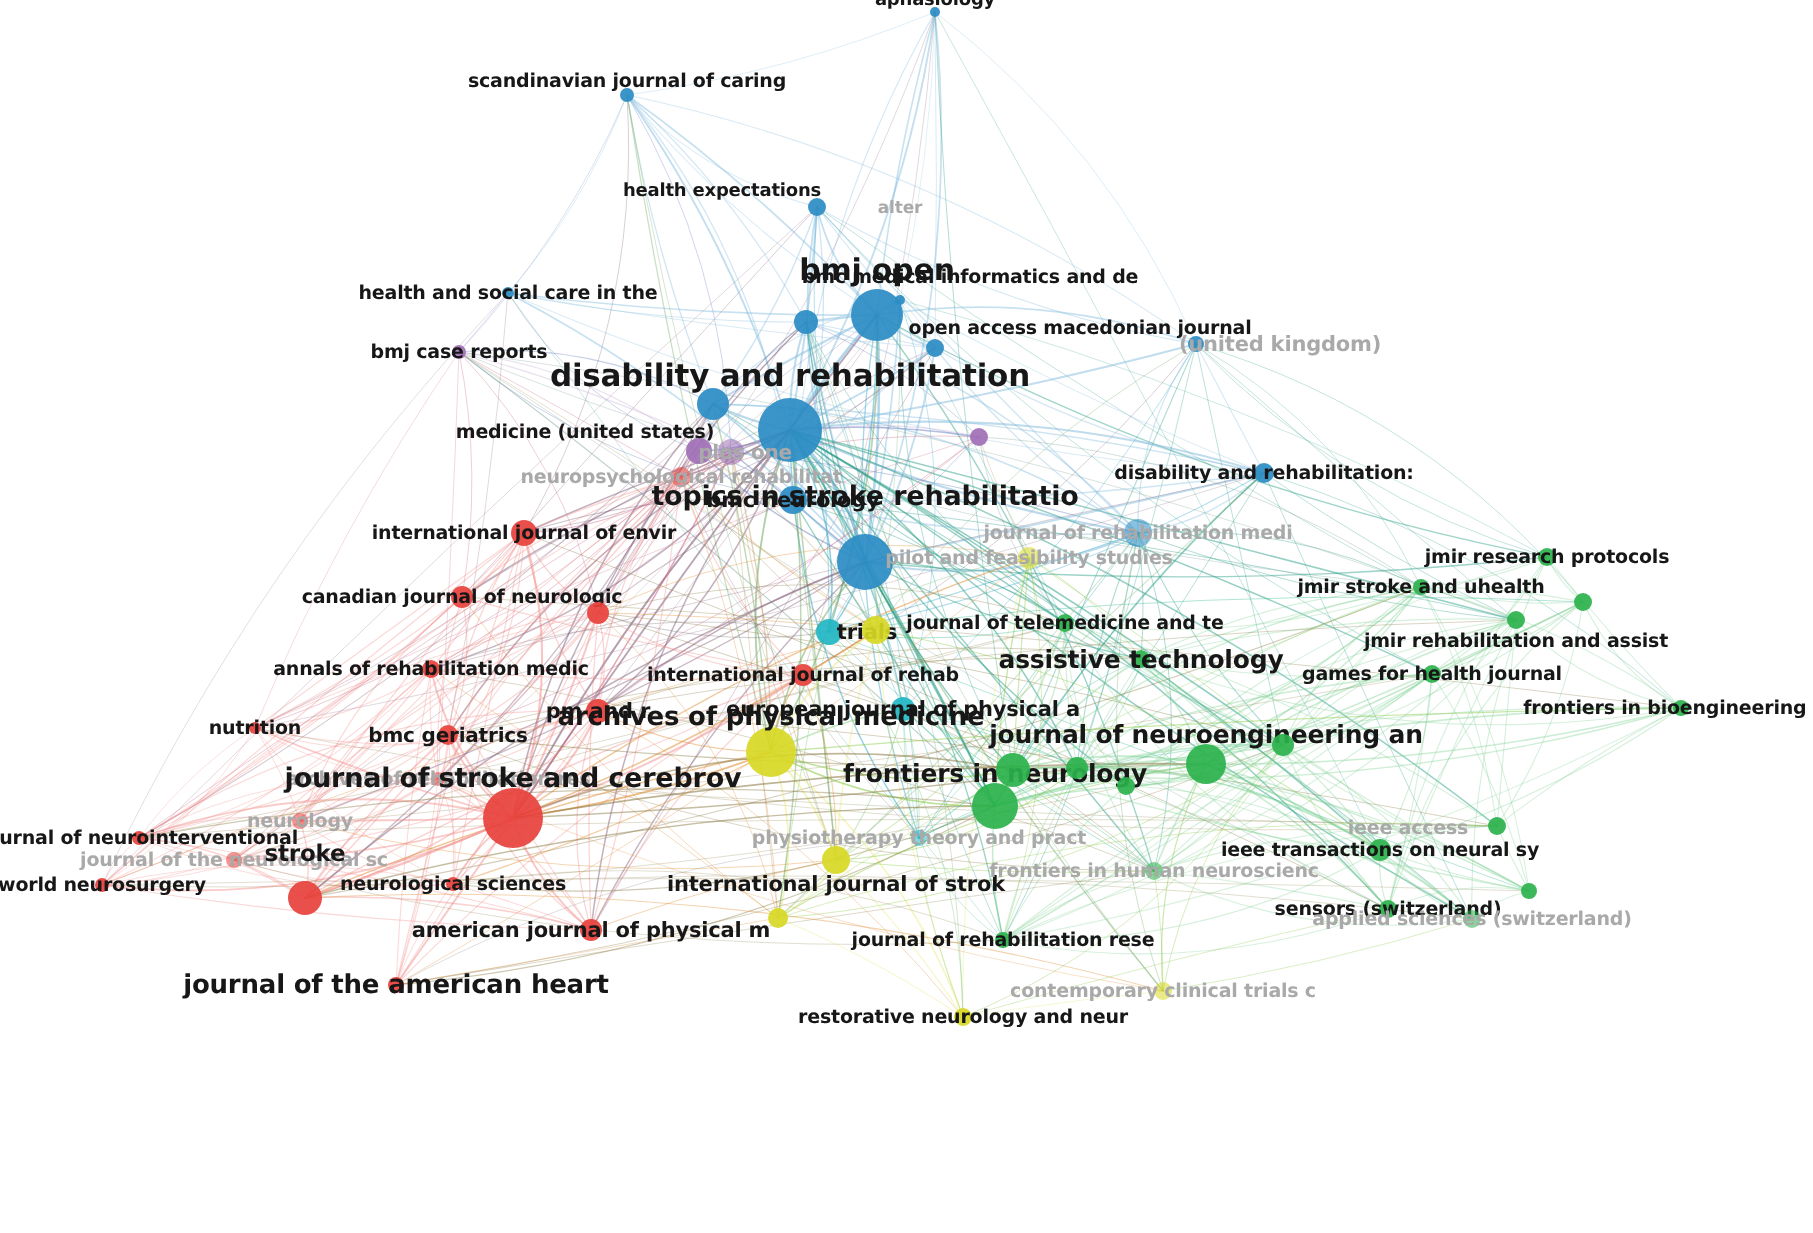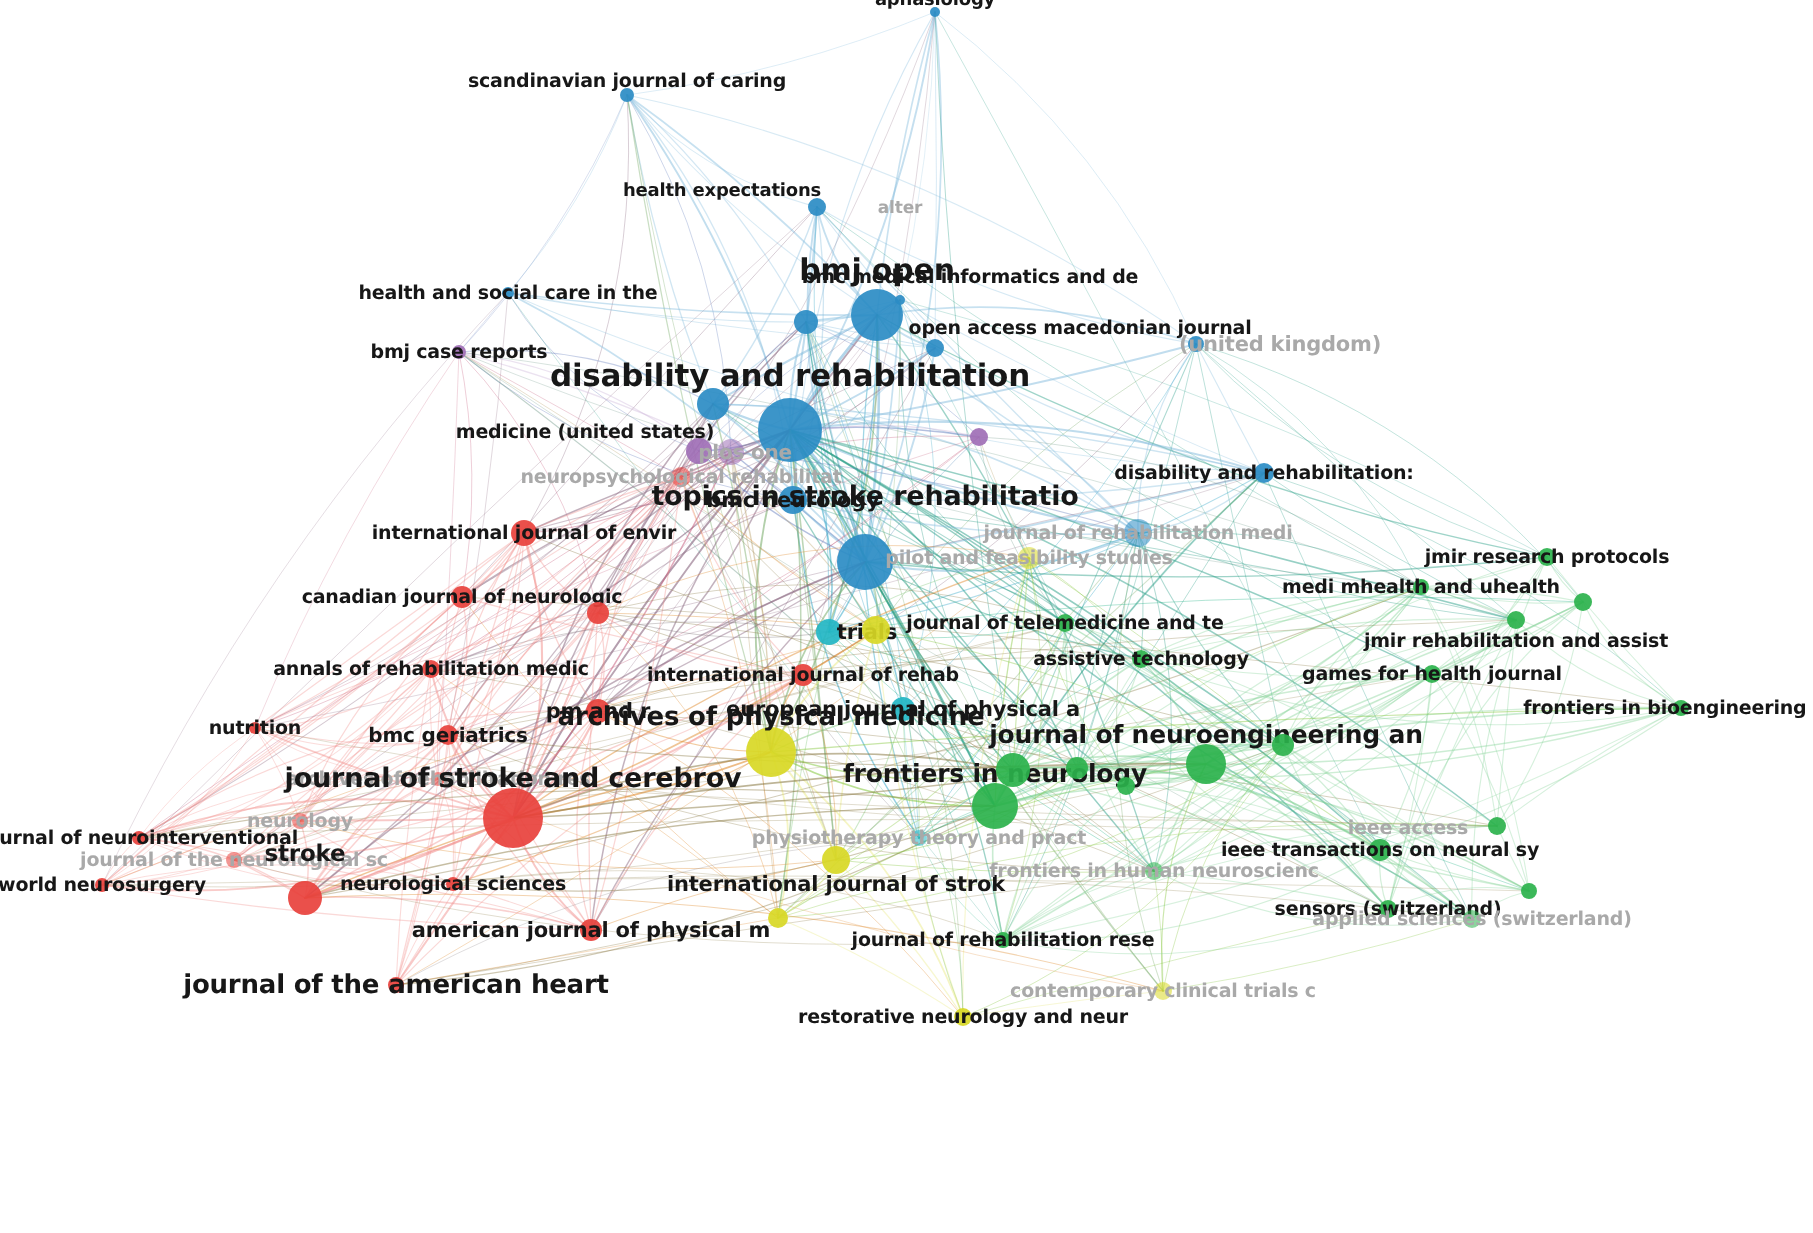--- a/index.html
+++ b/index.html
@@ -681,32 +681,32 @@
       <div class="node-label faded" style="left: 1138px; top: 533px; font-size: 19px;">journal of rehabilitation medi</div>
       <div class="node-dot" style="left: 865px; top: 562px; width: 56px; height: 56px; background: rgb(43, 140, 196); opacity: 0.92;"></div>
       <div class="node-label" style="left: 865px; top: 496px; font-size: 27px;">topics in stroke rehabilitatio</div>
       <div class="node-dot" style="left: 1029px; top: 558px; width: 22px; height: 22px; background: rgb(216, 216, 37); opacity: 0.55;"></div>
       <div class="node-label faded" style="left: 1029px; top: 558px; font-size: 19px;">pilot and feasibility studies</div>
       <div class="node-dot" style="left: 1547px; top: 557px; width: 18px; height: 18px; background: rgb(43, 178, 76); opacity: 0.92;"></div>
       <div class="node-label" style="left: 1547px; top: 557px; font-size: 19px;">jmir research protocols</div>
       <div class="node-dot" style="left: 462px; top: 597px; width: 22px; height: 22px; background: rgb(232, 65, 60); opacity: 0.92;"></div>
       <div class="node-label" style="left: 462px; top: 597px; font-size: 19px;">canadian journal of neurologic</div>
       <div class="node-dot" style="left: 1421px; top: 587px; width: 16px; height: 16px; background: rgb(43, 178, 76); opacity: 0.92;"></div>
-      <div class="node-label" style="left: 1421px; top: 587px; font-size: 19px;">medi mhealth and uhealth</div>
+      <div class="node-label" style="left: 1421px; top: 587px; font-size: 19px;">jmir stroke and uhealth</div>
       <div class="node-dot" style="left: 1516px; top: 620px; width: 18px; height: 18px; background: rgb(43, 178, 76); opacity: 0.92;"></div>
       <div class="node-label" style="left: 1516px; top: 620px; font-size: 19px; margin-top: 21px;">jmir rehabilitation and assist</div>
       <div class="node-dot" style="left: 1583px; top: 602px; width: 18px; height: 18px; background: rgb(43, 178, 76); opacity: 0.92;"></div>
       <div class="node-dot" style="left: 598px; top: 613px; width: 22px; height: 22px; background: rgb(232, 65, 60); opacity: 0.92;"></div>
       <div class="node-dot" style="left: 829px; top: 632px; width: 26px; height: 26px; background: rgb(34, 182, 196); opacity: 0.92;"></div>
       <div class="node-label" style="left: 867px; top: 632px; font-size: 21px;">trials</div>
       <div class="node-dot" style="left: 876px; top: 630px; width: 28px; height: 28px; background: rgb(216, 216, 37); opacity: 0.92;"></div>
       <div class="node-dot" style="left: 1065px; top: 623px; width: 18px; height: 18px; background: rgb(43, 178, 76); opacity: 0.92;"></div>
       <div class="node-label" style="left: 1065px; top: 623px; font-size: 19px;">journal of telemedicine and te</div>
       <div class="node-dot" style="left: 1141px; top: 659px; width: 18px; height: 18px; background: rgb(43, 178, 76); opacity: 0.92;"></div>
-      <div class="node-label" style="left: 1141px; top: 659px; font-size: 19px;">assistive technology</div>
+      <div class="node-label" style="left: 1141px; top: 659px; font-size: 25px;">assistive technology</div>
       <div class="node-dot" style="left: 431px; top: 669px; width: 18px; height: 18px; background: rgb(232, 65, 60); opacity: 0.92;"></div>
       <div class="node-label" style="left: 431px; top: 669px; font-size: 19px;">annals of rehabilitation medic</div>
       <div class="node-dot" style="left: 803px; top: 675px; width: 22px; height: 22px; background: rgb(232, 65, 60); opacity: 0.92;"></div>
       <div class="node-label" style="left: 803px; top: 675px; font-size: 19px;">international journal of rehab</div>
       <div class="node-dot" style="left: 1432px; top: 674px; width: 18px; height: 18px; background: rgb(43, 178, 76); opacity: 0.92;"></div>
       <div class="node-label" style="left: 1432px; top: 674px; font-size: 19px;">games for health journal</div>
       <div class="node-dot" style="left: 598px; top: 711px; width: 24px; height: 24px; background: rgb(232, 65, 60); opacity: 0.92;"></div>
       <div class="node-label" style="left: 598px; top: 711px; font-size: 21px;">pm and r</div>
       <div class="node-dot" style="left: 903px; top: 709px; width: 24px; height: 24px; background: rgb(34, 182, 196); opacity: 0.92;"></div>
       <div class="node-label" style="left: 903px; top: 709px; font-size: 21px;">european journal of physical a</div>

